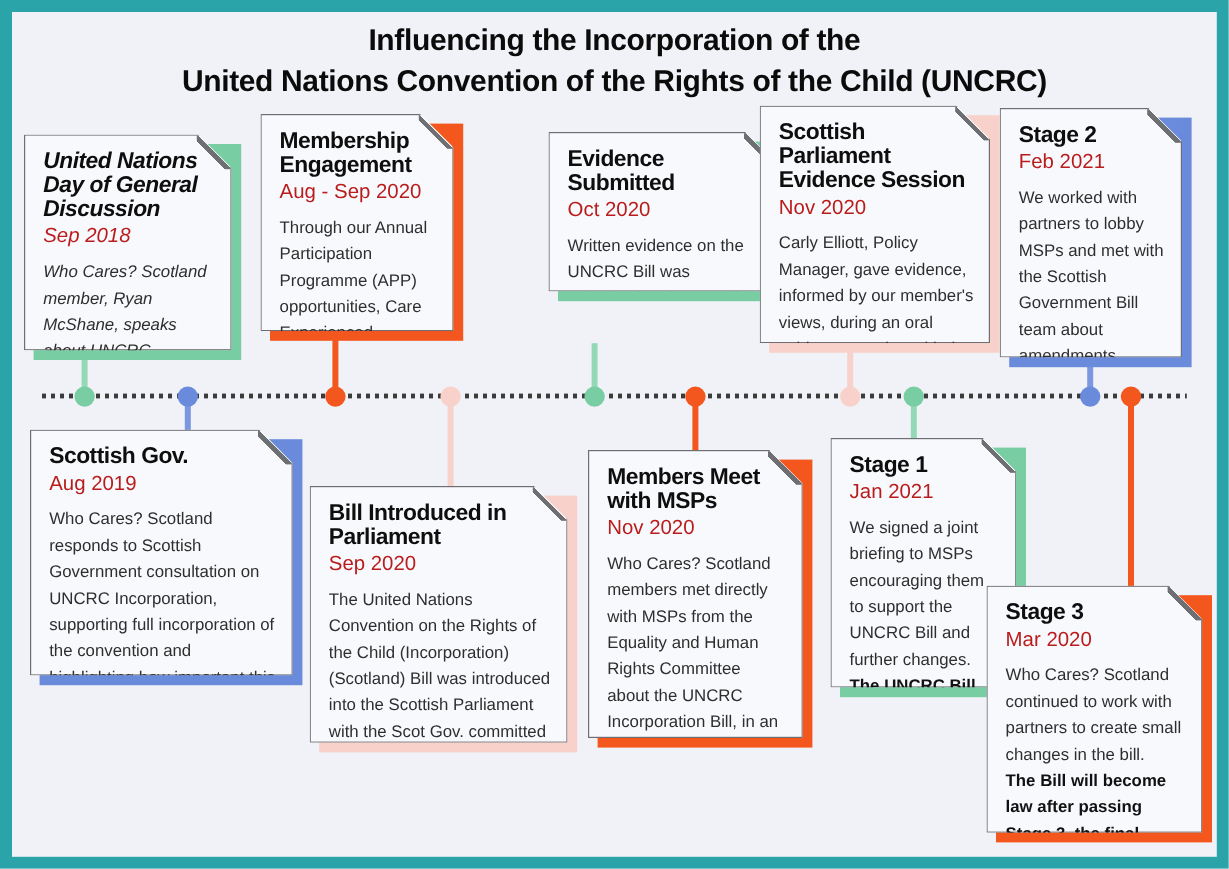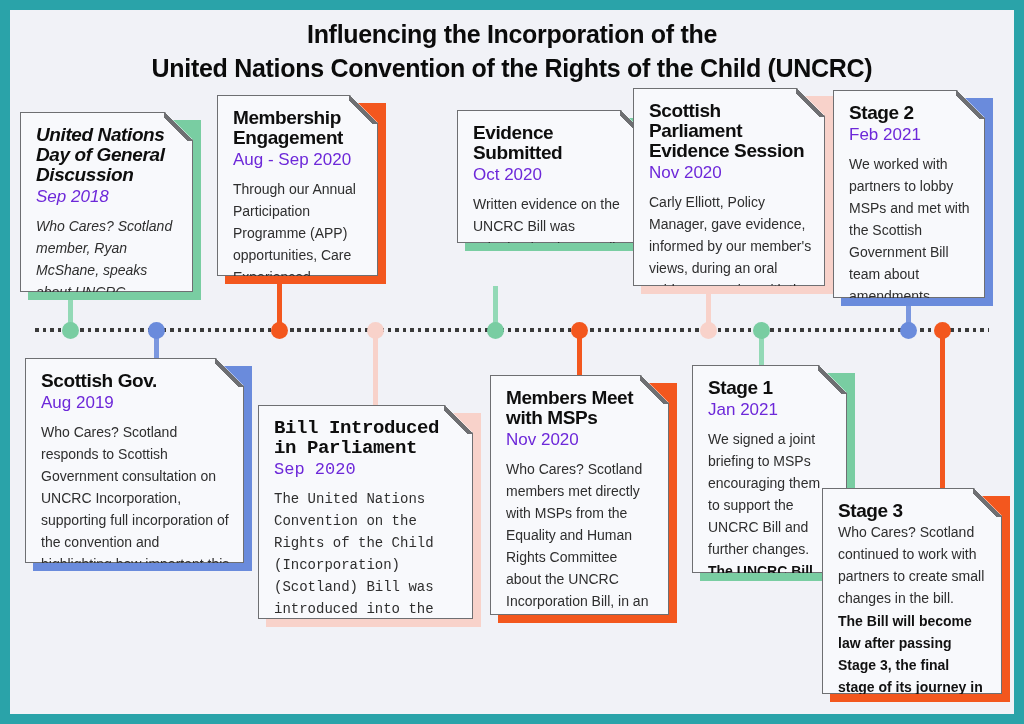--- a/index.html
+++ b/index.html
@@ -106,41 +106,41 @@
     font-size: 19px;
     line-height: 1.06;
     font-weight: 800;
     color: #0E0E0E;
     letter-spacing: -0.4px;
   }
   .card-date {
     font-size: 17px;
     line-height: 1.2;
     font-weight: 400;
-    color: #6d28d9;
+    color: #b91c1c;
     margin: 2px 0 7px;
   }
   .card-body {
     font-size: 14px;
     line-height: 1.58;
     color: #2E2E2E;
   }
   .card-body strong {
     display: block;
     font-weight: 800;
     color: #111;
   }
 
   .c1  { left: 10px;  top: 102px; width: 173px; height: 180px; font-style: italic; }
   .c2  { left: 207px; top: 85px;  width: 161px; height: 181px; }
   .c3  { left: 400px; top: 100px; width: 192px; height: 133px; margin-left: 47px; }
   .c4  { left: 623px; top: 78px;  width: 192px; height: 198px; }
   .c5  { left: 823px; top: 80px;  width: 152px; height: 208px; }
   .c6  { left: 15px;  top: 348px; width: 219px; height: 205px; padding-left: 45px; }
-  .c7  { left: 248px; top: 395px; width: 215px; height: 214px; font-family: Liberation Mono, monospace; }
+  .c7  { left: 248px; top: 395px; width: 215px; height: 214px; }
   .c8  { left: 480px; top: 365px; width: 179px; height: 240px; text-decoration: underline; }
   .c9  { left: 682px; top: 355px; width: 155px; height: 208px; }
   .c10 { left: 812px; top: 478px; width: 180px; height: 206px; z-index: 5; }
 </style>
 </head>
 <body>
 
 <div class="frame">
   <div class="canvas">
 
@@ -261,18 +261,19 @@
         <div class="card-date">Jan 2021</div>
         <div class="card-body"><span>We signed a joint briefing to MSPs encouraging them to support the UNCRC Bill and further changes.</span><strong>The UNCRC Bill passes Stage 1.</strong></div>
       </div>
     </div>
 
     <div class="card-wrap c10">
       <div class="card-shadow bg-orange"></div>
       <div class="card">
         <div class="fold"></div>
         <div class="card-title">Stage 3</div>
+        <div class="card-date">Mar 2020</div>
         <div class="card-body"><span>Who Cares? Scotland continued to work with partners to create small changes in the bill.</span><strong>The Bill will become law after passing Stage 3, the final stage of its journey in Scottish Parliament.</strong></div>
       </div>
     </div>
 
   </div>
 </div>
 
 </body></html>

